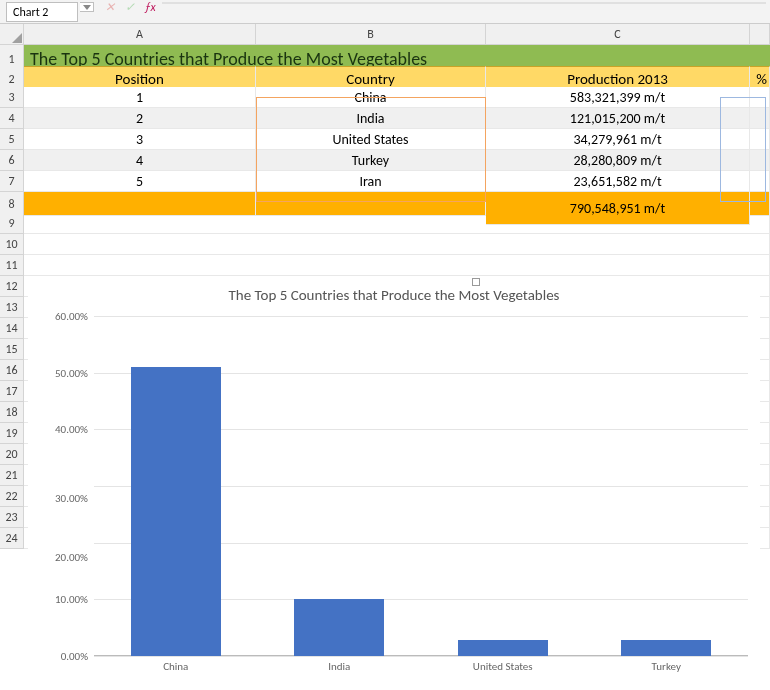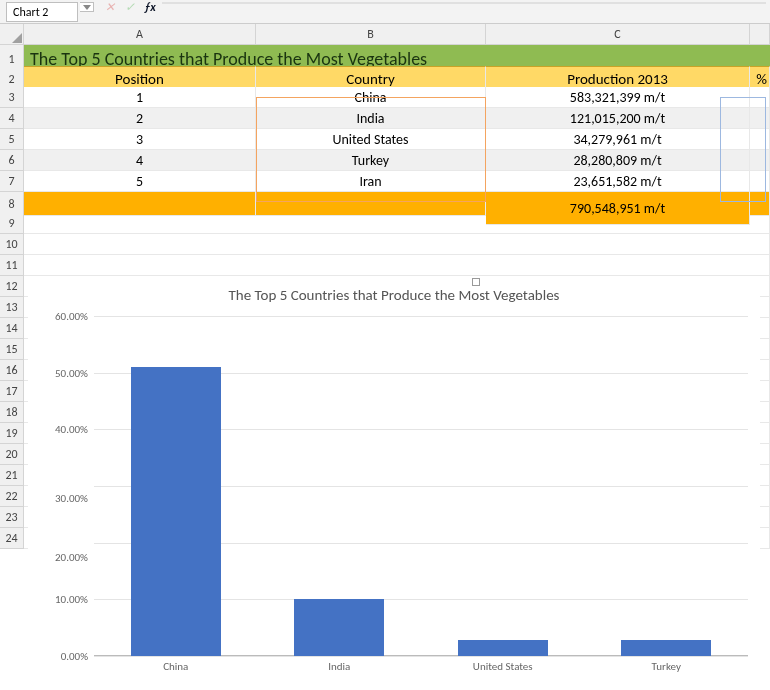--- a/index.html
+++ b/index.html
@@ -45,21 +45,21 @@
     width: 20px;
     display: flex;
     align-items: center;
     justify-content: center;
     font-size: 12px;
     color: #bbb;
     font-style: italic;
   }
   .fx-cancel { color: #d9534f; opacity: 0.4; }
   .fx-enter  { color: #5cb85c; opacity: 0.4; }
-  .fx-fx     { color: #0f172a; font-style: italic; font-weight: bold; }
+  .fx-fx     { color: #be185d; font-style: italic; }
   .formula-input {
     flex: 1;
     border: 1px solid #e0e0e0;
     background: #fff;
     margin: 2px 4px 2px 2px;
   }
 
   
   .grid {
     display: grid;

